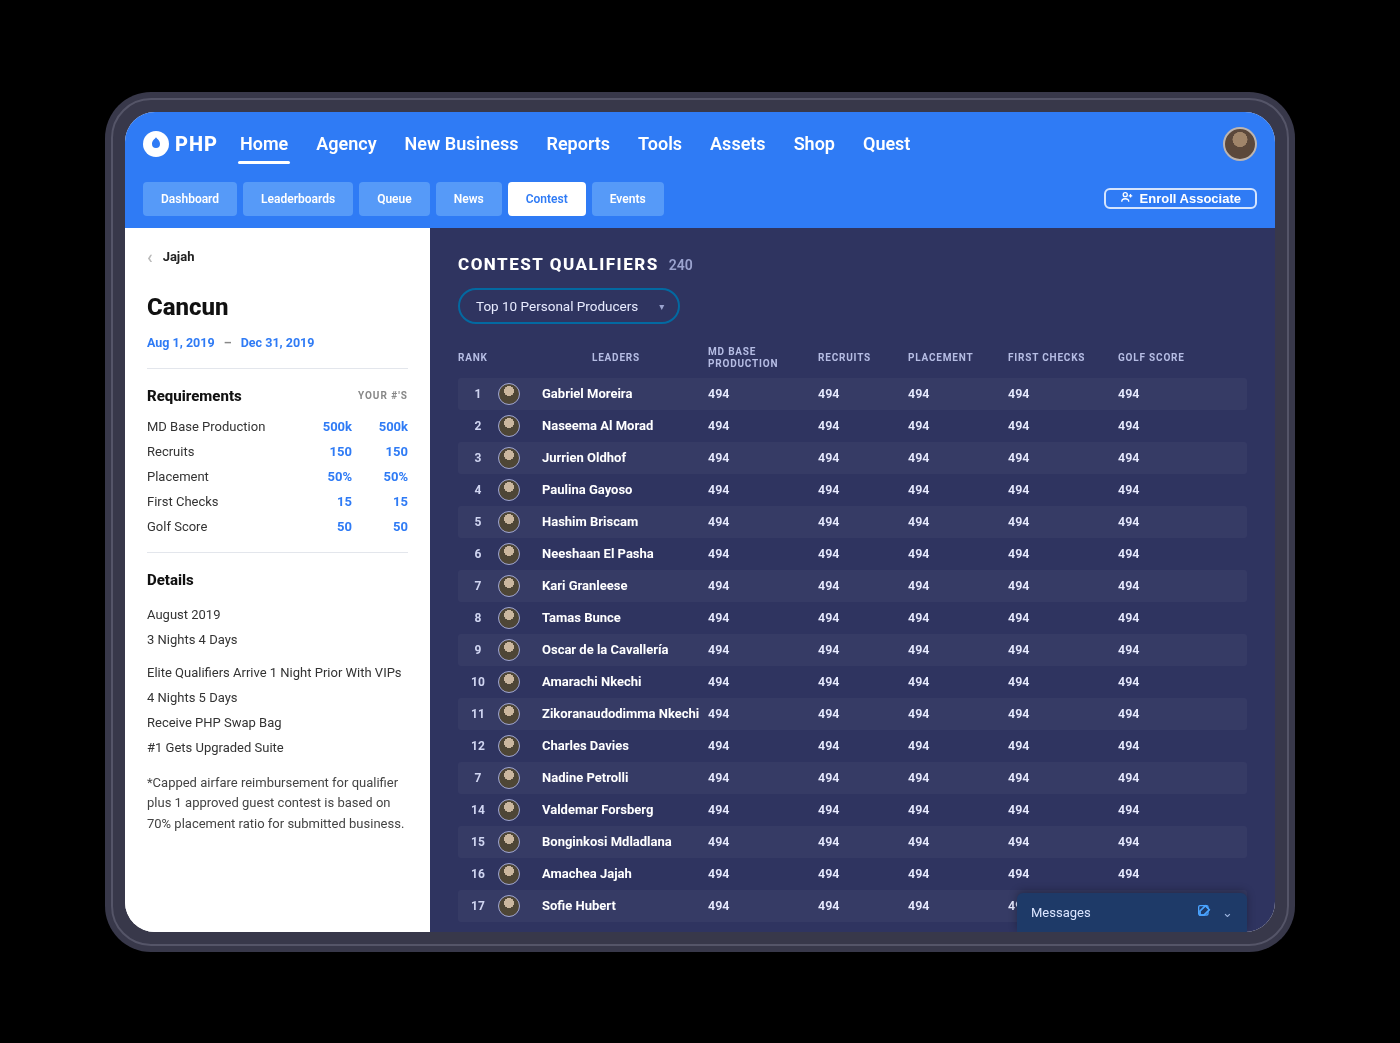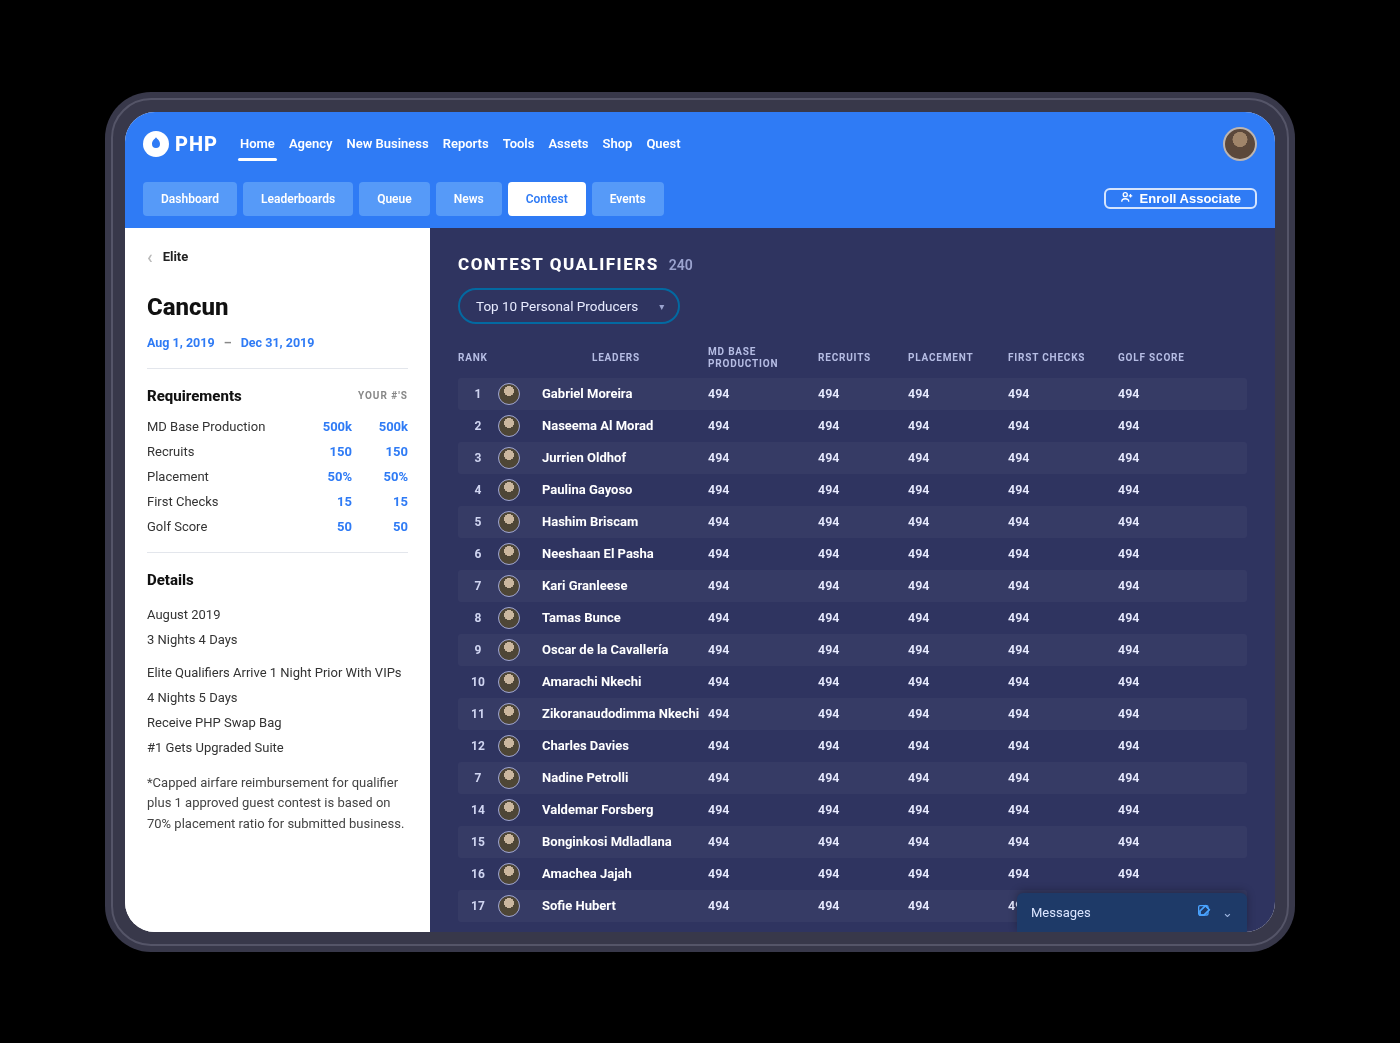--- a/index.html
+++ b/index.html
@@ -56,21 +56,21 @@
     font-size: 20px;
     letter-spacing: 1px;
     margin-right: 10px;
   }
   .logo-circle {
     width: 26px; height: 26px; border-radius: 50%;
     background: #fff;
     display:flex;align-items:center;justify-content:center;
   }
   .logo-circle svg{width:16px;height:16px;}
-  .topnav-links { display: flex; gap: 10px; font-size: 13px; font-weight: 600; }
+  .topnav-links { display: flex; gap: 24px; font-size: 18px; font-weight: 600; }
   .topnav-links .nav-item { padding: 8px 2px; cursor: pointer; position: relative; }
   .topnav-links .nav-item.active::after {
     content:"";position:absolute;bottom:-2px;left:0;right:0;height:3px;background:#fff;border-radius:2px;
   }
   .topnav-spacer { flex: 1; }
   .avatar-top {
     width: 34px;height:34px;border-radius:50%;background:#c8b8a8;border:2px solid rgba(255,255,255,0.6);
     background-image: radial-gradient(circle at 50% 35%, #a0856a 30%, #5b483b 31%);
   }
   
@@ -230,21 +230,21 @@
         </span>
         <span>Enroll Associate</span>
       </button>
     </div>
 
     <div class="body">
 
       <aside class="sidebar">
         <div class="back-row">
           <span class="back-chevron">‹</span>
-          <span>Elite</span>
+          <span>Jajah</span>
         </div>
         <div class="contest-title">Cancun</div>
         <div class="date-range">
           <span>Aug 1, 2019</span>
           <span class="dash">–</span>
           <span>Dec 31, 2019</span>
         </div>
         <hr class="hr">
         <div class="section-header">
           <div class="section-title">Requirements</div>

